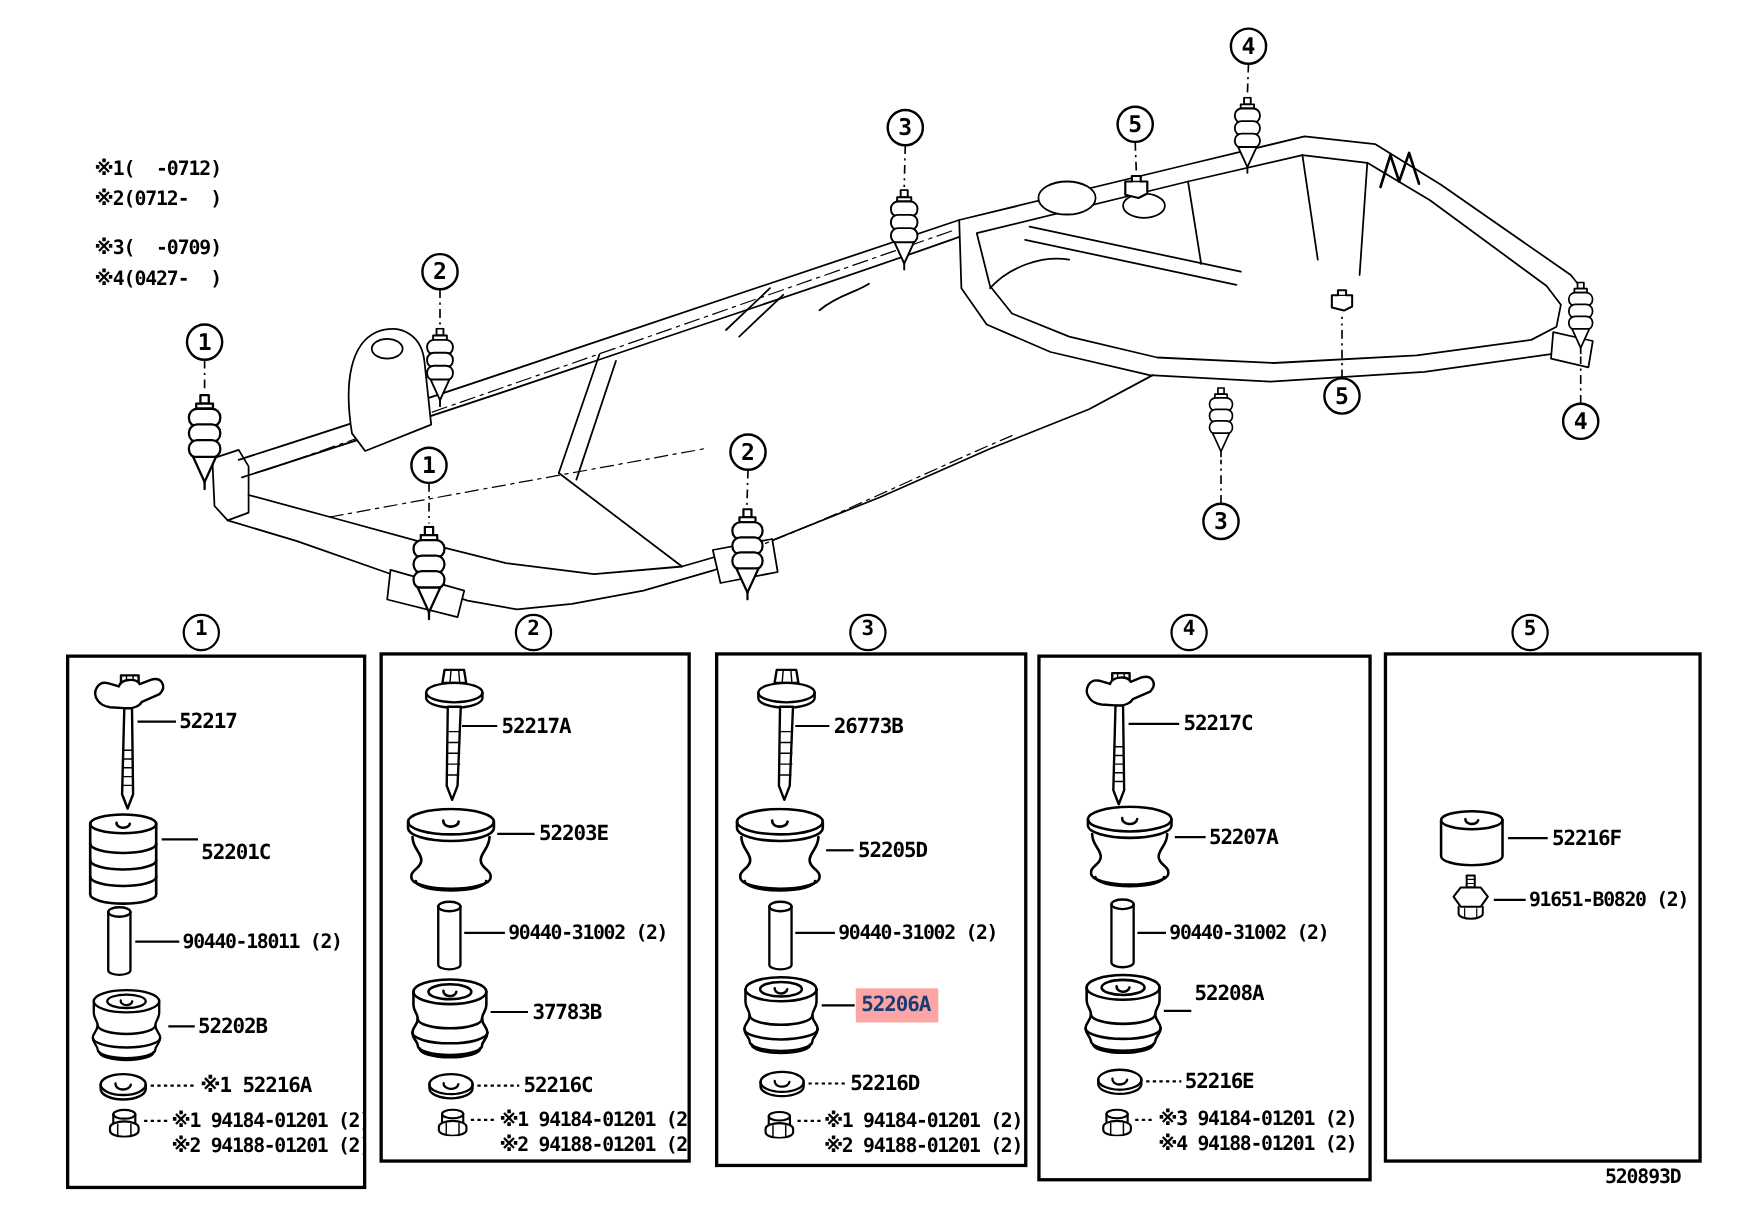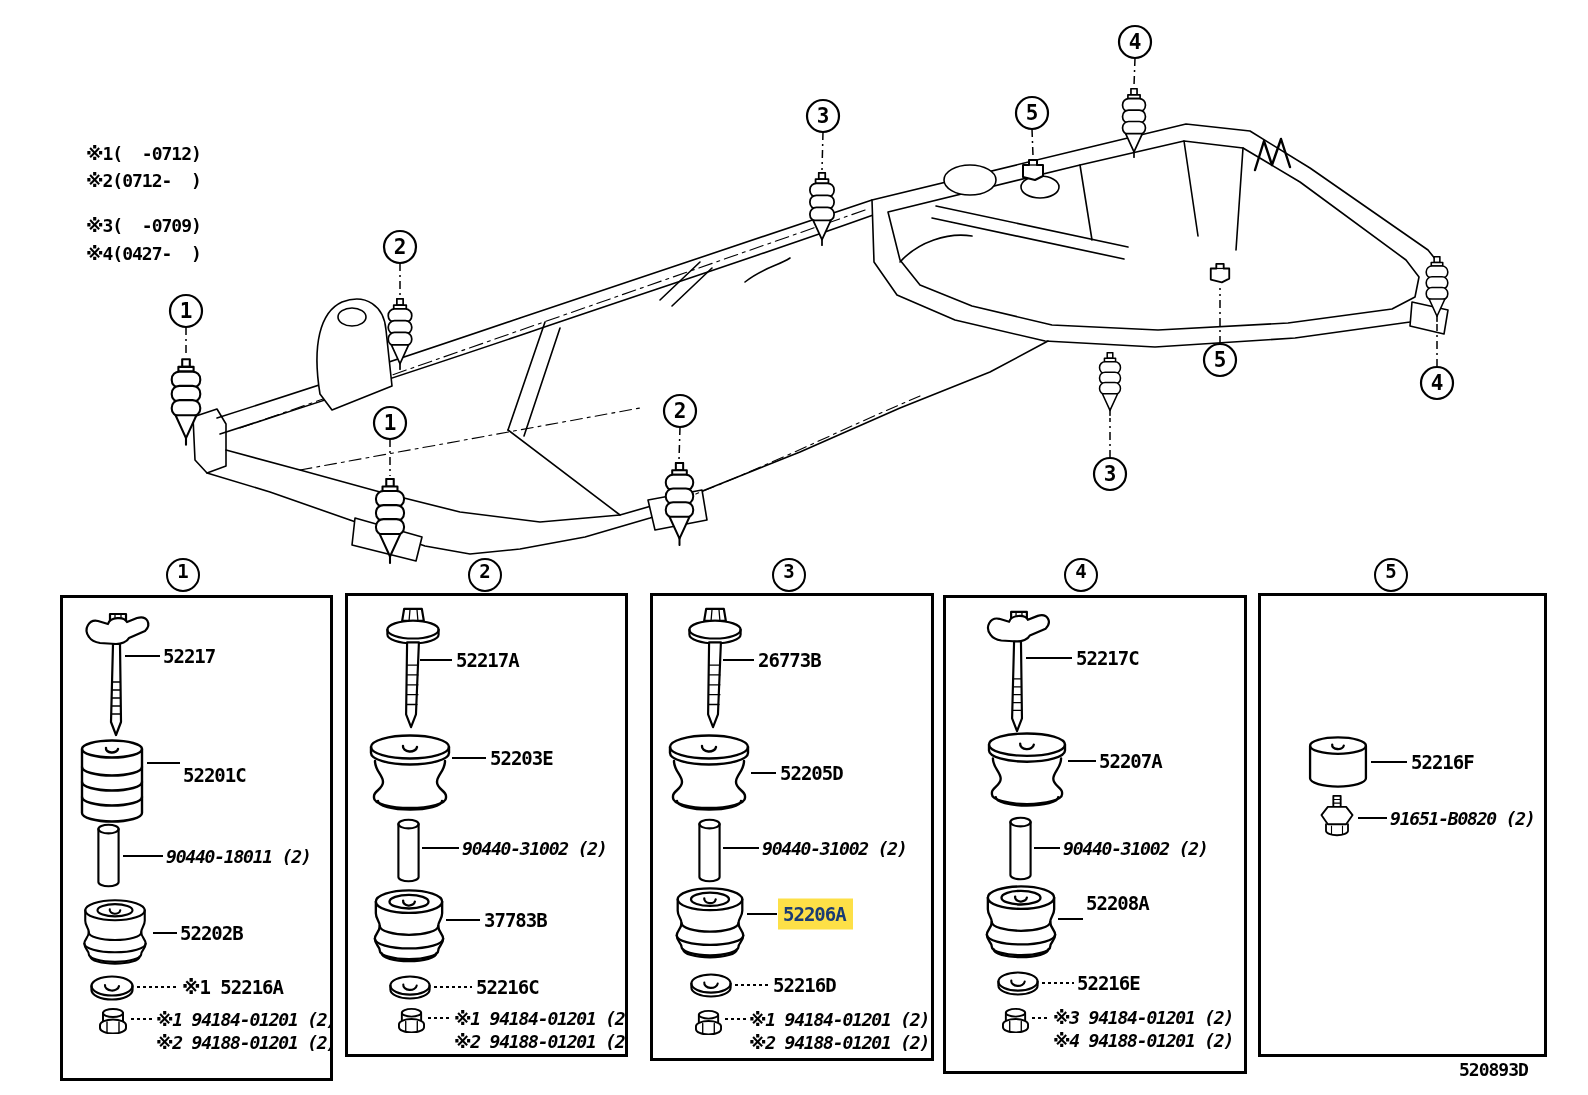--- a/index.html
+++ b/index.html
@@ -10,21 +10,21 @@
   .chassis text{font-family:"DejaVu Sans Mono","DejaVu Sans",monospace;font-weight:700;}
   .note{position:absolute;left:86px;white-space:pre;font:700 18px "DejaVu Sans Mono","DejaVu Sans",monospace;
         letter-spacing:-1px;color:#000;}
   .panel{position:absolute;border:3px solid #000;background:#fff;overflow:hidden;}
   .panel svg.art{position:absolute;left:0;top:0;}
   .pcircle{position:absolute;width:30px;height:30px;border:2.5px solid #000;border-radius:50%;
            text-align:center;line-height:29px;font:700 19px "DejaVu Sans Mono","DejaVu Sans",monospace;
            color:#000;background:#fff;z-index:3;}
   .plabel{position:absolute;transform:translateY(-50%);white-space:pre;color:#000000;
           font:700 19px "DejaVu Sans Mono","DejaVu Sans",monospace;letter-spacing:-1px;z-index:2;}
-  .plabel.small{font-size:18px;letter-spacing:-1.2px;font-style:italic;}
+  .plabel.small{font-size:18px;letter-spacing:-1.2px;}
   .plabel.hl{background:#7fb2f0;color:#1a3b73;padding:4px 7px 5px 5px;}
   .lead{stroke:#000;stroke-width:2;}
   .lead.dot{stroke-dasharray:3 3;}
   .footer-code{position:absolute;left:1459px;top:1059px;font:700 18px "DejaVu Sans Mono","DejaVu Sans",monospace;
                letter-spacing:-1px;color:#000000;}
 </style>
 </head>
 <body>
 
 <div class="page">
@@ -302,21 +302,21 @@
       <line class="lead" x1="70" y1="64" x2="101" y2="64"></line>
       <line class="lead" x1="98" y1="177" x2="123" y2="177"></line>
       <line class="lead" x1="70" y1="252" x2="106" y2="252"></line>
       <line class="lead" x1="94" y1="318" x2="124" y2="318"></line>
       <line class="lead dot" x1="82" y1="389" x2="116" y2="389"></line>
       <line class="lead dot" x1="72" y1="423" x2="96" y2="423"></line>
     </svg>
     <span class="plabel" style="left:105px;top:64px">26773B</span>
     <span class="plabel" style="left:127px;top:177px">52205D</span>
     <span class="plabel small" style="left:109px;top:252px">90440-31002 (2)</span>
-    <span class="plabel hl" style="left: 125px; top: 318px; background: #fde047; color: rgb(26, 59, 115);">52206A</span>
+    <span class="plabel hl" style="left: 125px; top: 318px; background: #fca5a5; color: rgb(26, 59, 115);">52206A</span>
     <span class="plabel" style="left:120px;top:389px">52216D</span>
     <span class="plabel small" style="left:96px;top:423px">※1 94184-01201 (2)</span>
     <span class="plabel small" style="left:96px;top:446px">※2 94188-01201 (2)</span>
   </div>
 
   <div class="panel" style="left:943px;top:595px;width:298px;height:473px">
     <svg class="art" width="298" height="473" viewBox="0 0 298 473">
       <use href="#sym-bolt-wing" x="38" y="10" width="70" height="130"></use>
       <use href="#sym-hourglass" x="40" y="134" width="82" height="76"></use>
       <use href="#sym-spacer" x="62" y="218" width="25" height="66"></use>

